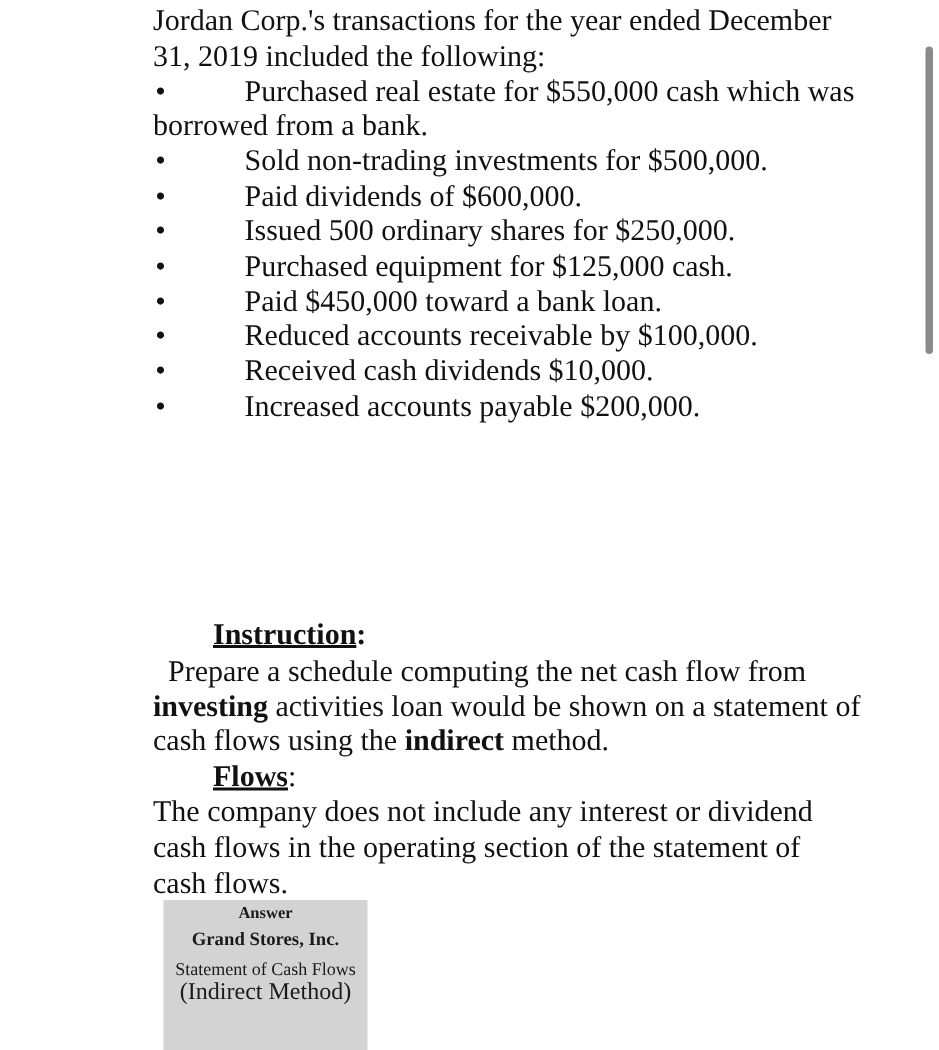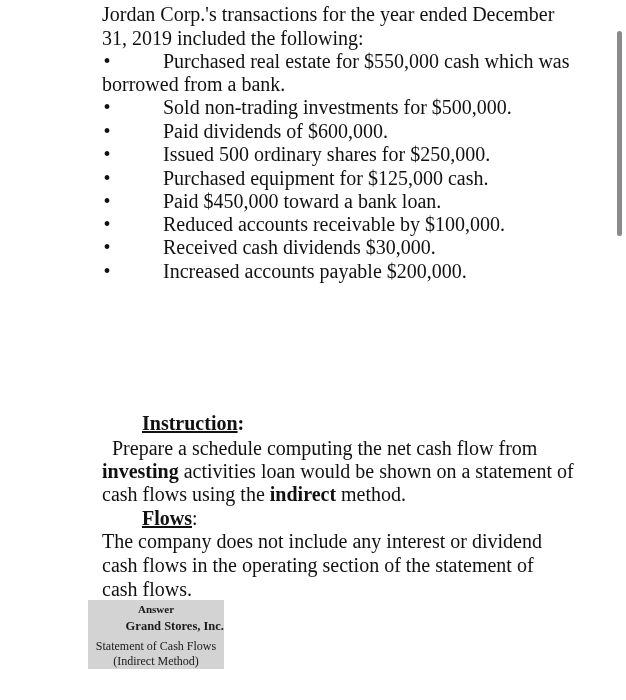--- a/index.html
+++ b/index.html
@@ -58,58 +58,57 @@
     left: 617px;
     top: 31px;
     width: 5px;
     height: 205px;
     background: #8a8a8a;
     border-radius: 3px;
   }
 
   .answer-box {
     position: absolute;
-    left: 88px;
+    left: 109px;
     top: 600px;
     width: 136px;
-    height: 69px;
+    height: 101px;
     background: #d3d3d3;
     text-align: center;
     font-family: "Liberation Serif", "DejaVu Serif", serif;
     color: #1a1a1a;
   }
   .answer-box .ab-label {
     position: absolute;
     left: 0; right: 0;
     top: 2px;
     font-size: 11px;
     font-weight: bold;
     line-height: 14px;
   }
   .answer-box .ab-company {
     position: absolute;
     left: 0; right: 0;
     top: 18px;
     font-size: 12.5px;
     font-weight: bold;
     line-height: 16px;
-    text-align: right;
   }
   .answer-box .ab-statement {
     position: absolute;
     left: 0; right: 0;
     top: 39px;
     font-size: 12px;
     line-height: 15px;
   }
   .answer-box .ab-method {
     position: absolute;
     left: 0; right: 0;
     top: 54px;
-    font-size: 12px;
+    font-size: 16px;
     line-height: 15px;
   }
 </style>
 </head>
 <body>
 
 <div class="page">
 
   <div class="line" style="top:2px">Jordan Corp.'s transactions for the year ended December</div>
   <div class="line" style="top:26px">31, 2019 included the following:</div>
@@ -140,21 +139,21 @@
     <div class="bullet-row" style="top:189px">
       <span class="bullet">•</span>
       <span class="bullet-text">Paid $450,000 toward a bank loan.</span>
     </div>
     <div class="bullet-row" style="top:212px">
       <span class="bullet">•</span>
       <span class="bullet-text">Reduced accounts receivable by $100,000.</span>
     </div>
     <div class="bullet-row" style="top:235px">
       <span class="bullet">•</span>
-      <span class="bullet-text">Received cash dividends $30,000.</span>
+      <span class="bullet-text">Received cash dividends $10,000.</span>
     </div>
     <div class="bullet-row" style="top:259px">
       <span class="bullet">•</span>
       <span class="bullet-text">Increased accounts payable $200,000.</span>
     </div>
   </div>
 
   <div class="line" style="top:411px">
     <span class="heading">Instruction</span><b>:</b>
   </div>

